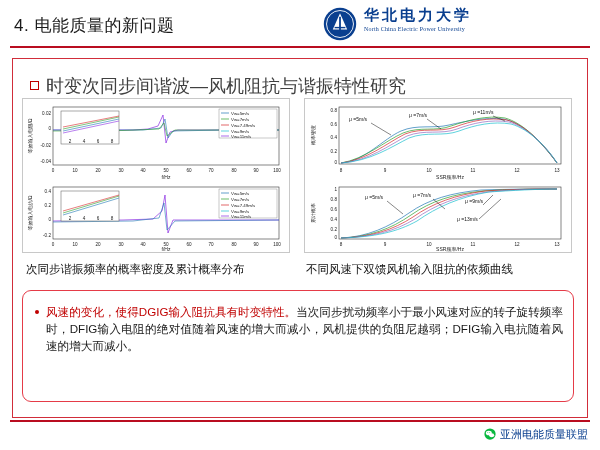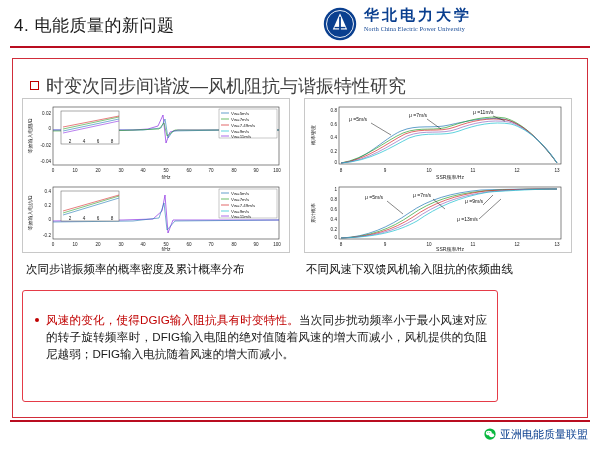--- a/index.html
+++ b/index.html
@@ -119,26 +119,26 @@
     white-space: nowrap;
   }
   .cap-left  { left: 26px;  top: 262px; }
   .cap-right { left: 306px; top: 262px; }
 
   
   .textbox {
     position: absolute;
     left: 22px;
     top: 290px;
-    width: 476px;
+    width: 552px;
     height: 112px;
     border: 1.5px solid #e53b48;
-    border-radius: 3px;
+    border-radius: 9px;
     box-sizing: border-box;
-    padding: 20px 10px 6px 10px;
+    padding: 12px 10px 6px 10px;
   }
   .tb-row {
     display: flex;
     align-items: flex-start;
     margin-bottom: 2px;
   }
   .dot {
     flex: 0 0 auto;
     width: 4px; height: 4px;
     border-radius: 50%;

